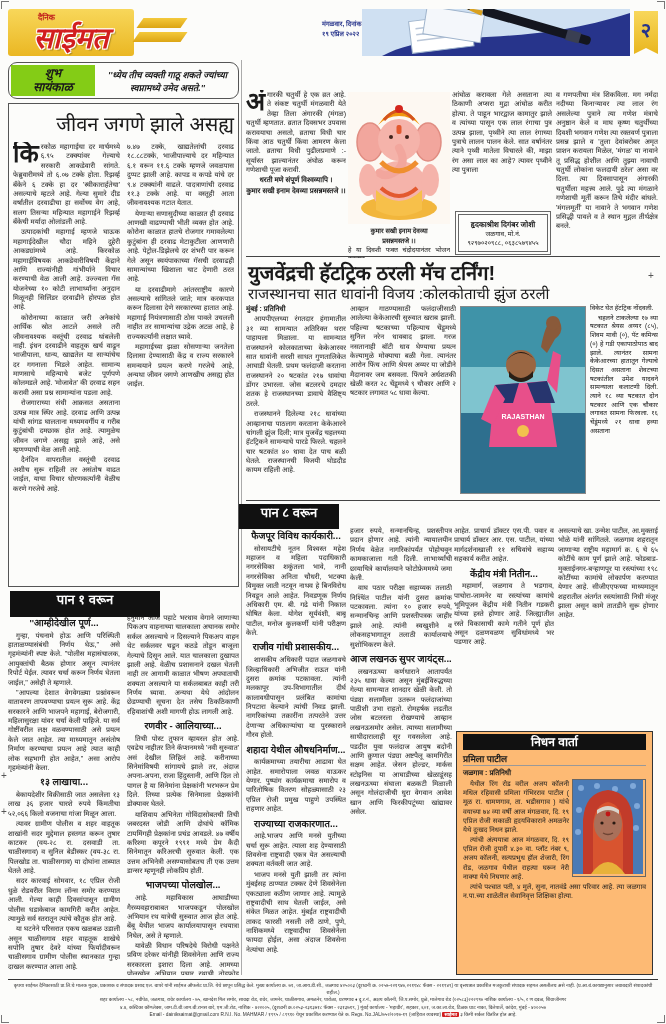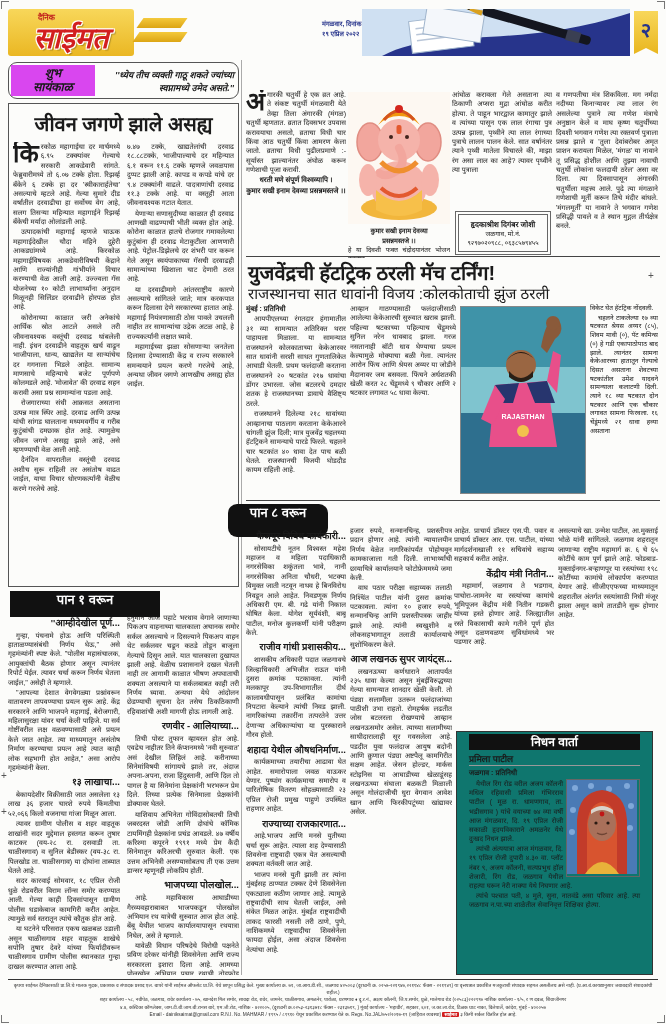--- a/index.html
+++ b/index.html
@@ -31,30 +31,30 @@
   .crop.tl{left:1px;top:1px;border-right:none;border-bottom:none;}
   .crop.tr{right:1px;top:1px;border-left:none;border-bottom:none;}
   .crop.bl{left:1px;bottom:1px;border-right:none;border-top:none;}
   .crop.br{right:1px;bottom:1px;border-left:none;border-top:none;}
   .reg{position:absolute;font-size:10px;color:#555;}
   
   .tcol{overflow:hidden;font-size:7px;line-height:1.34;text-align:justify;}
   .tcol p{margin:0 0 1px 0;text-indent:8px;}
   .tcol p.c{text-indent:0;text-align:center;font-weight:bold;margin:1px 0;}
   .tcol p.f{text-indent:0;}
-  .tcol h4{margin:4px 0 1px 0;font-size:9.5px;font-weight:bold;text-align:right;}
+  .tcol h4{margin:4px 0 1px 0;font-size:9.5px;font-weight:bold;text-align:center;}
   .dropcap{float:left;font-size:25px;line-height:.85;font-weight:bold;padding:1px 2px 0 0;}
   
   .quote-row{left:8px;top:62px;width:231px;height:37px;border:1.4px solid #555;border-radius:9px;
              display:flex;align-items:center;box-sizing:border-box;}
-  .shubh{width:84px;margin:2px;background:#d946ef;text-align:center;font-weight:bold;font-style:italic;
+  .shubh{width:84px;margin:2px;background:#84cc16;text-align:center;font-weight:bold;font-style:italic;
          font-size:12px;line-height:1.15;padding:2px 0;}
-  .quote-text{flex:1;text-align:right;font-size:9px;font-weight:bold;font-style:italic;padding:0 4px;}
+  .quote-text{flex:1;text-align:center;font-size:9px;font-weight:bold;font-style:italic;padding:0 4px;}
   .life-box{left:8px;top:103px;width:231px;height:484px;border:1.4px solid #555;box-sizing:border-box;padding:4px;}
-  .life-title{text-align:center;font-size:20px;font-weight:bold;margin:2px 0 5px 0;}
+  .life-title{text-align:right;font-size:20px;font-weight:normal;margin:2px 0 5px 0;}
   .twocol{display:flex;gap:7px;}
   .twocol .tcol{flex:1;height:436px;}
   .sec-bar{background:#111;color:#fff;font-weight:bold;font-size:13px;text-align:center;line-height:18px;}
   .page1-bar{left:10px;top:591px;width:150px;height:26px;}
   .page1-cols{left:8px;top:613px;width:231px;}
   .page1-cols .tcol{height:362px;}
   
   .g-title{left:246px;top:57px;width:414px;text-align:center;font-size:24px;font-weight:bold;}
   .g-col1{left:246px;top:90px;width:100px;height:168px;}
   .g-img{left:348px;top:92px;width:102px;height:132px;}
@@ -68,28 +68,28 @@
   .hr1{left:246px;top:256px;width:414px;}
   
   .c-title{left:248px;top:259px;width:408px;font-size:20px;font-weight:bold;}
   .c-sub{left:248px;top:283px;width:408px;font-size:15px;}
   .c-col1{left:246px;top:304px;width:100px;height:194px;}
   .c-col2{left:350px;top:304px;width:106px;height:194px;}
   .c-photo{left:460px;top:306px;width:126px;height:188px;border:1px solid #888;box-sizing:border-box;}
   .c-col4{left:590px;top:304px;width:68px;height:194px;font-size:6.5px;}
   .byline-bold{font-weight:bold;text-indent:0 !important;}
   .hr2{left:246px;top:500px;width:414px;}
-  .page8-bar{left:228px;top:504px;width:100px;height:33px;border-radius:9px;}
+  .page8-bar{left:239px;top:504px;width:100px;height:25px;}
   .p8a{left:246px;top:526px;width:100px;height:449px;}
   .p8b{left:350px;top:526px;width:102px;height:449px;}
   .p8c{left:454px;top:526px;width:100px;height:201px;}
   .p8d{left:558px;top:526px;width:100px;height:201px;}
   
   .obit{left:456px;top:731px;width:197px;height:244px;border:1.2px solid #333;box-sizing:border-box;
-        padding:2px 12px;background:#0f766e;}
+        padding:2px 6px;background:#fdba74;}
   .obit-head{background:#111;color:#fff;font-size:12px;font-weight:bold;text-align:center;line-height:16px;}
   .obit-name{font-size:9px;font-weight:bold;border-bottom:1px solid #999;margin:2px 0;}
   .obit-byline{font-size:7px;font-weight:bold;margin:1px 0 2px 0;}
   .obit-photo{float:right;width:72px;height:96px;border:1px solid #666;margin:0 0 2px 3px;}
   .obit-body{font-size:6.8px;line-height:1.35;text-align:justify;}
   .obit-body p{margin:0 0 1px 0;text-indent:7px;}
   
   .footer{left:8px;top:979px;width:650px;height:38px;border-top:1.5px solid #333;padding-top:2px;
           font-size:4.8px;line-height:1.5;text-align:center;color:#333;}
   .chip{background:#d21f1f;color:#fff;font-weight:bold;padding:0 2px;border-radius:1px;}

